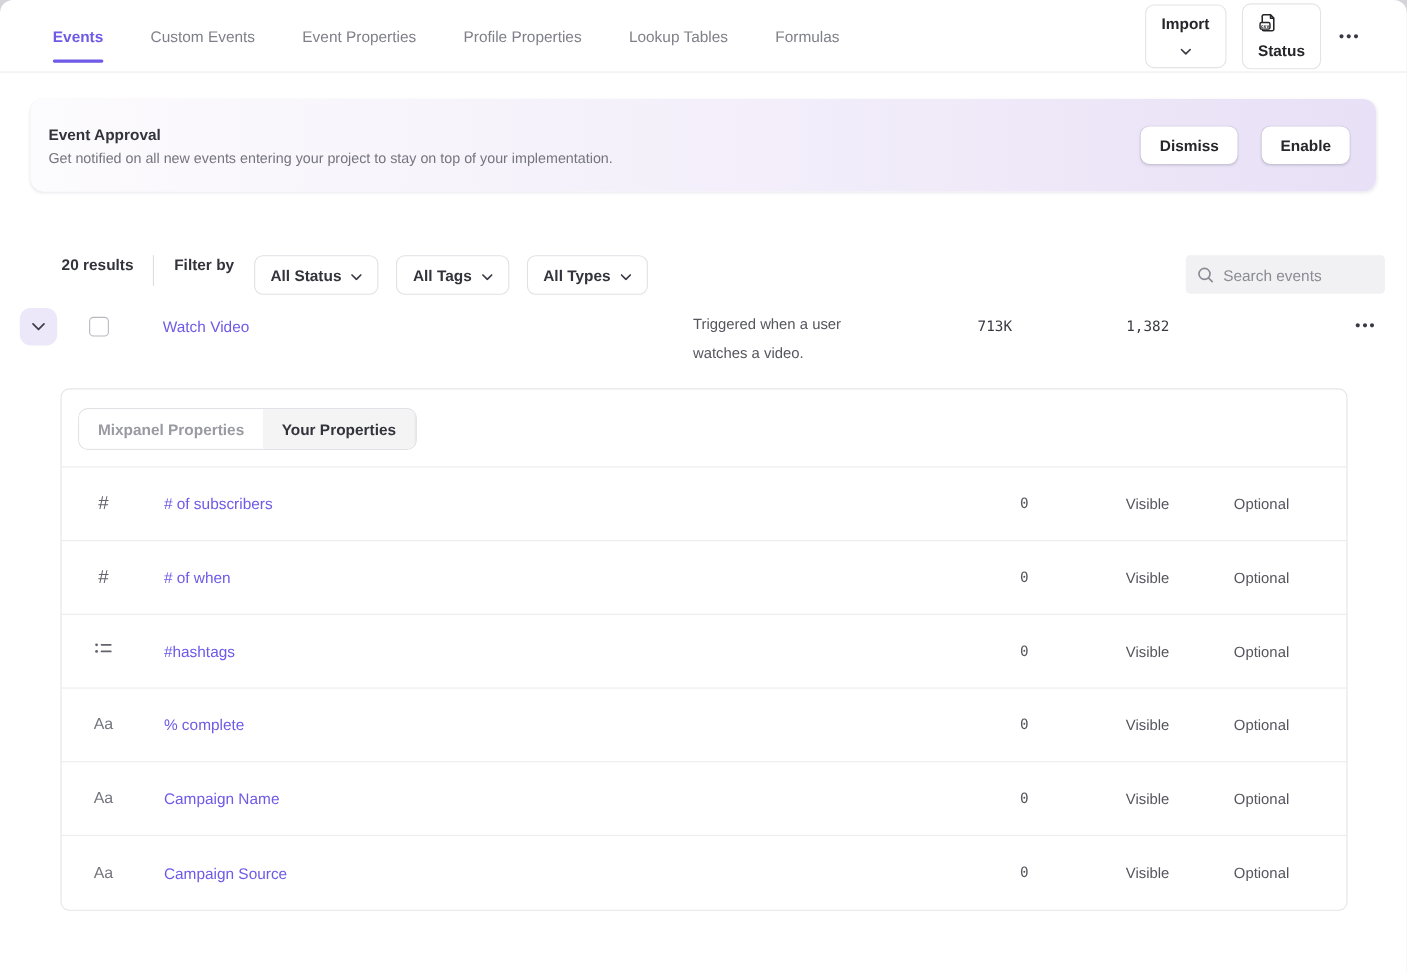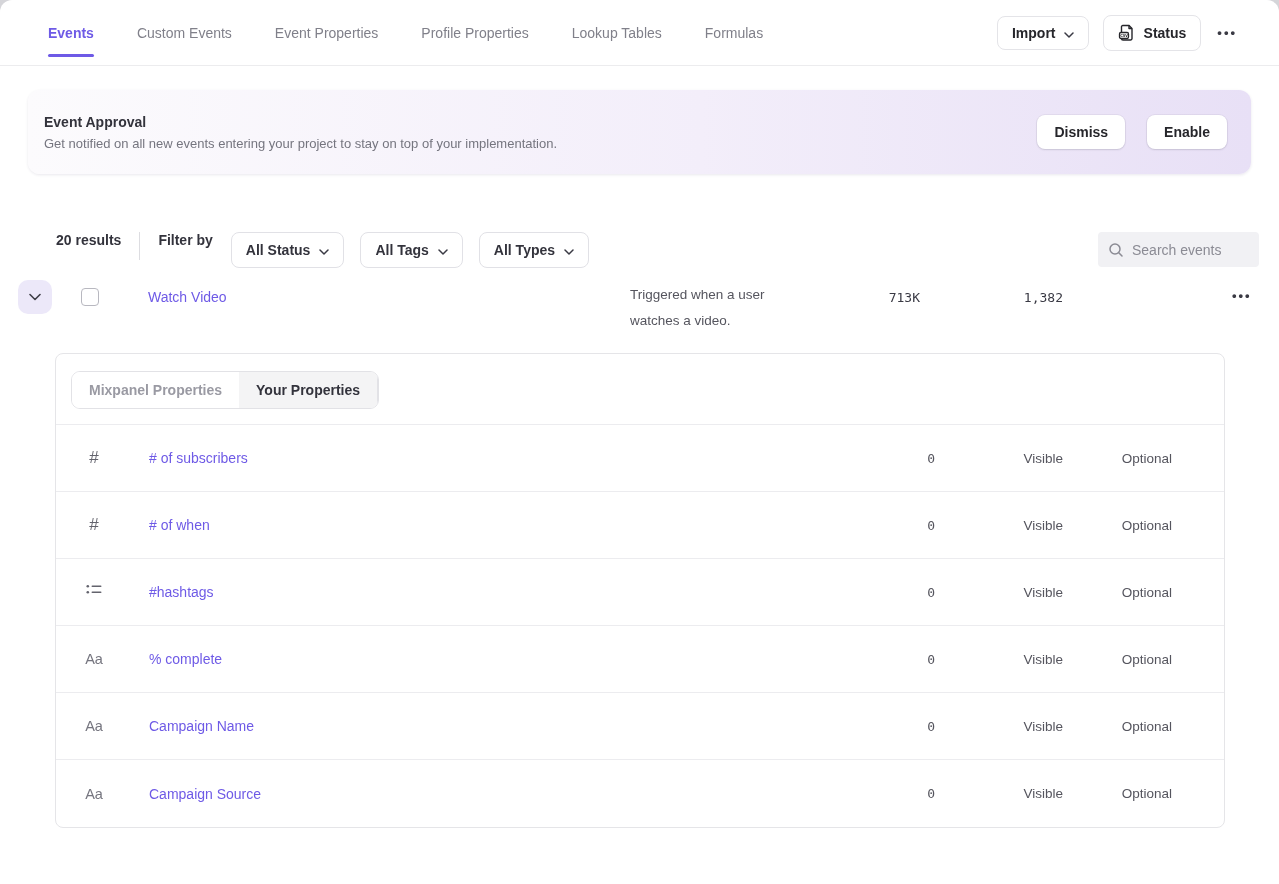--- a/index.html
+++ b/index.html
@@ -22,25 +22,26 @@
     font-size: 14px; font-weight: 500; color: #80808a;
     position: relative; cursor: pointer; padding: 6px 0;
   }
   .nav-tab.active { color: #6E5AE6; font-weight: 600; }
   .nav-tab.active .tab-underline {
     position: absolute; left: 0; right: 0; bottom: -10px;
     height: 3px; border-radius: 2px; background: #6E5AE6;
   }
   .nav-actions { margin-left: auto; display: flex; align-items: center; gap: 14px; }
   .btn {
-    display: inline-flex; align-items: center; gap: 8px;
+    display: inline-flex; gap: 8px;
     background: #fff; border: 1px solid #e4e4e8; border-radius: 8px;
     font-family: "Liberation Sans", sans-serif;
     padding: 8px 14px; font-size: 14px; font-weight: 600; color: #26262b;
     cursor: pointer;
+    flex-direction: column;
   }
   .icon-chevron { display: inline-block; }
   .more-dots {
     font-size: 13px; font-weight: 700; letter-spacing: 2px; color: #3a3a44;
     cursor: pointer; padding: 4px 2px; border: none; background: transparent;
   }
 
   
   .banner {
     margin: 24px 28px 0 28px; height: 84px; border-radius: 12px;
@@ -69,21 +70,21 @@
   .v-divider { width: 1px; height: 28px; background: #dddde1; margin: 0 18px; }
   .filter-by { font-size: 14px; font-weight: 600; color: #33333c; margin-right: 18px; }
   .dropdown {
     display: inline-flex; align-items: center; gap: 9px;
     border: 1px solid #e1e1e6; border-radius: 8px; background: #fff;
     font-family: "Liberation Sans", sans-serif;
     padding: 8px 14px; font-size: 14px; font-weight: 600; color: #33333c;
     margin-right: 16px; cursor: pointer;
   }
   .search-box {
-    margin-left: auto; width: 161px; height: 35px; background: #f1f1f4;
+    margin-left: auto; width: 181px; height: 35px; background: #f1f1f4;
     border-radius: 4px; display: flex; align-items: center; padding: 0 10px; gap: 8px;
   }
   .search-box input {
     border: none; outline: none; background: transparent; width: 100%;
     font-family: "Liberation Sans", sans-serif; font-size: 14px; color: #3a3a44;
   }
   .search-box input::placeholder { color: #8b8b94; }
 
   
   .row-grid { display: flex; }

